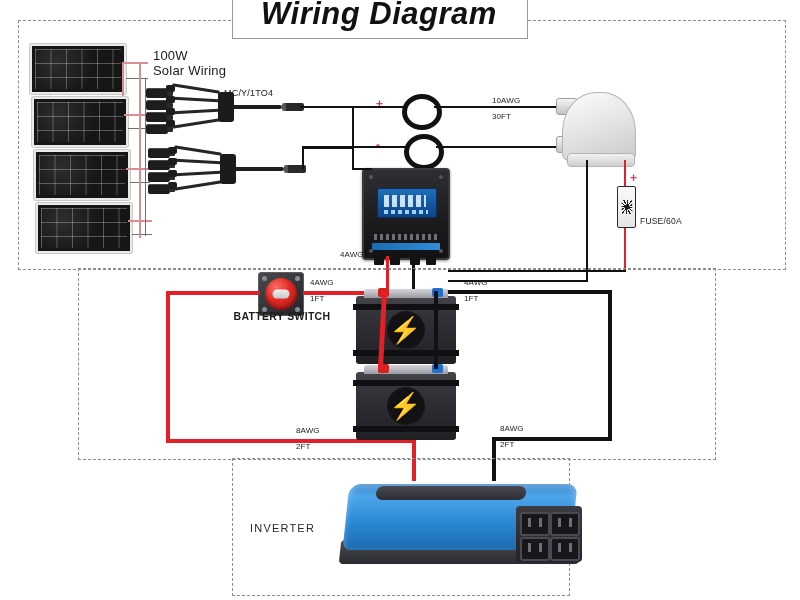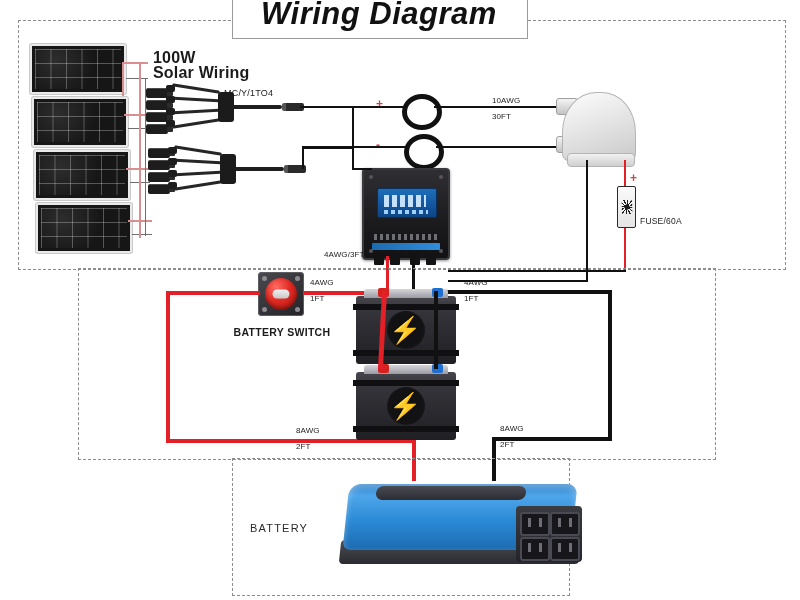--- a/index.html
+++ b/index.html
@@ -262,21 +262,21 @@
     position:absolute; left:50%; top:50%;
     transform:translate(-50%,-50%);
     width:17px; height:9px;
     background: linear-gradient(180deg,#f0f0f0,#c8c8c8);
     border-radius:5px;
   }
   #bat-switch-label {
     left: 209px; top: 310px;
     width: 146px; text-align: center;
     font-size: 10.5px; font-weight: 700;
-    color: #1b1b1b; letter-spacing: .3px; margin-top: 16px;
+    color: #1b1b1b; letter-spacing: .3px;
   }
 
   
   .battery {
     width: 100px; height: 68px;
     background: linear-gradient(180deg,#46464c 0%,#34343a 22%,#1f1f24 100%);
     border-radius: 3px;
   }
   .battery .top-lip {
     position:absolute; left:8px; top:-7px;
@@ -364,21 +364,21 @@
 
   
   .lab {
     position: absolute;
     color: #1b1b1b;
     white-space: nowrap;
     line-height: 1.25;
   }
   .lab-sm  { font-size: 8px;  letter-spacing: .1px; }
   .lab-md  { font-size: 9px;  letter-spacing: .2px; }
-  .lab-bold{ font-size: 16px; font-weight: 700; letter-spacing: .2px; }
+  .lab-bold{ font-size: 13px; font-weight: 400; letter-spacing: .2px; }
   .pm {
     position:absolute;
     font-size: 12px; font-weight: 700;
     color: #d4414a;
     line-height: 1;
   }
 </style>
 </head>
 <body>
 
@@ -516,21 +516,21 @@
     <div class="cc-term" style="left:62px;"></div>
   </div>
 
   <div class="w wblk" style="left:352px; top:106px; width:2px; height:42px;"></div>
   <div class="w wblk" style="left:352px; top:146px; width:2px; height:24px;"></div>
   <div class="w wblk" style="left:352px; top:168px; width:20px; height:2px;"></div>
 
   <div class="w wred" style="left:386px; top:256px; width:3px; height:34px;"></div>
   <div class="w wblk" style="left:412px; top:256px; width:2.5px; height:34px;"></div>
 
-  <div class="abs lab lab-sm" style="left:324px; top:250px;">4AWG/3FT</div>
+  <div class="abs lab lab-sm" style="left:340px; top:250px;">4AWG/3FT</div>
 
   <div class="abs dash-box" id="battery-zone"></div>
 
   <div class="abs" id="bat-switch">
     <div class="hole" style="left:4px;  top:4px;"></div>
     <div class="hole" style="right:4px; top:4px;"></div>
     <div class="hole" style="left:4px;  bottom:4px;"></div>
     <div class="hole" style="right:4px; bottom:4px;"></div>
     <div id="bat-knob"></div>
   </div>
@@ -590,15 +590,15 @@
     <div id="inv-body"></div>
     <div id="inv-top"></div>
     <div id="inv-face">
       <div class="socket" style="left:4px;  top:6px;"></div>
       <div class="socket" style="left:34px; top:6px;"></div>
       <div class="socket" style="left:4px;  top:31px;"></div>
       <div class="socket" style="left:34px; top:31px;"></div>
     </div>
   </div>
 
-  <div class="abs lab" id="inverter-label">BATTERY</div>
+  <div class="abs lab" id="inverter-label">INVERTER</div>
 
 </div>
 
 </body></html>

